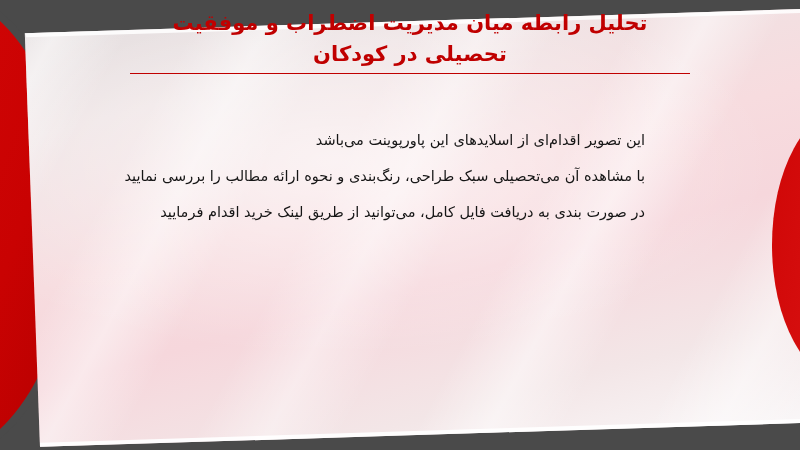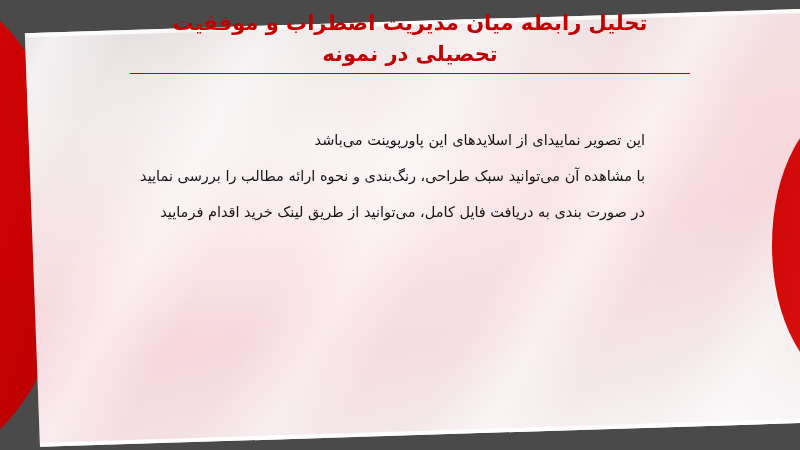--- a/index.html
+++ b/index.html
@@ -174,24 +174,24 @@
 
   <div class="panel"></div>
   <div class="panel-sheen"></div>
   <div class="panel-edge-top"></div>
   <div class="panel-edge-bottom"></div>
 
   <div class="right-blob"></div>
 
   <div class="title-block">
     <div class="title-line">تحلیل رابطه میان مدیریت اضطراب و موفقیت</div>
-    <div class="title-line">تحصیلی در نمونه</div>
+    <div class="title-line">تحصیلی در کودکان</div>
   </div>
 
   <div class="title-rule"></div>
 
   <div class="body-block">
-    <div class="body-line">این تصویر نمایید‌ای از اسلایدهای این پاورپوینت می‌باشد</div>
-    <div class="body-line">با مشاهده آن می‌توانید سبک طراحی، رنگ‌بندی و نحوه ارائه مطالب را بررسی نمایید</div>
+    <div class="body-line">این تصویر اقدام‌ای از اسلایدهای این پاورپوینت می‌باشد</div>
+    <div class="body-line">با مشاهده آن می‌تحصیلی سبک طراحی، رنگ‌بندی و نحوه ارائه مطالب را بررسی نمایید</div>
     <div class="body-line">در صورت بندی به دریافت فایل کامل، می‌توانید از طریق لینک خرید اقدام فرمایید</div>
   </div>
 
 </div>
 
 </body></html>

